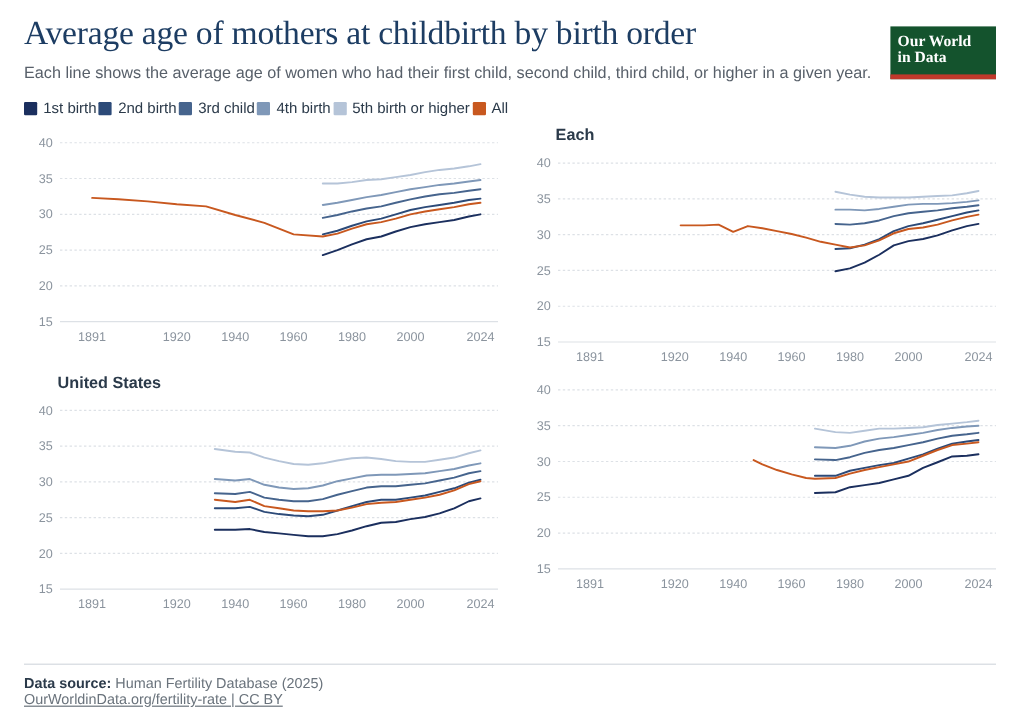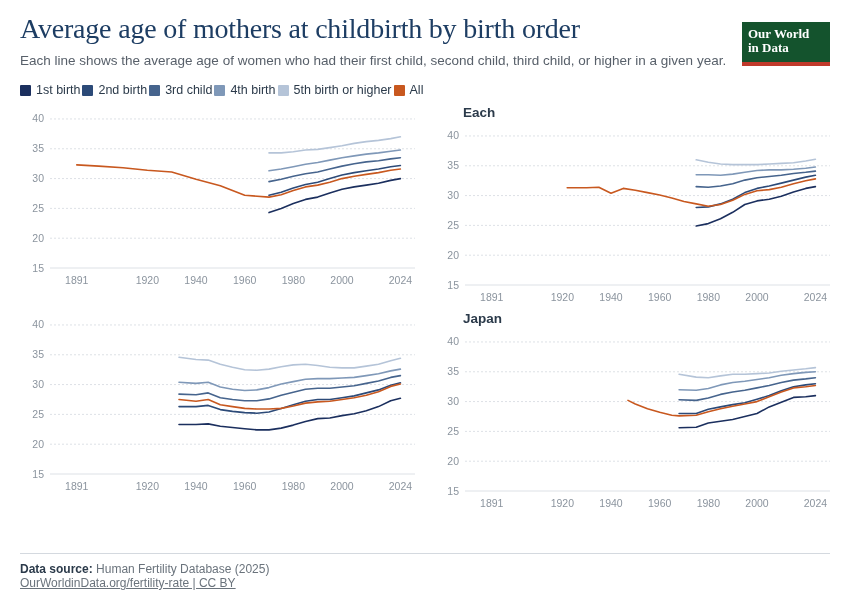--- a/index.html
+++ b/index.html
@@ -223,20 +223,21 @@
             <path d="M261.2 104.0 L273.3 101.6 L285.5 96.8 L297.7 90.3 L309.8 82.5 L322.0 78.9 L334.2 77.2 L346.3 74.2 L358.5 70.0 L370.7 66.4 L380.4 64.6" fill="none" stroke="#1b2f5e" stroke-width="1.6" stroke-linejoin="round" stroke-linecap="round"></path>
             <path d="M261.2 85.5 L273.3 84.9 L285.5 81.9 L297.7 77.2 L309.8 70.6 L322.0 66.4 L334.2 64.0 L346.3 61.1 L358.5 58.1 L370.7 55.1 L380.4 53.3" fill="none" stroke="#2c4a78" stroke-width="1.6" stroke-linejoin="round" stroke-linecap="round"></path>
             <path d="M261.2 64.6 L273.3 65.2 L285.5 64.0 L297.7 61.7 L309.8 58.1 L322.0 55.7 L334.2 54.5 L346.3 53.3 L358.5 51.5 L370.7 50.3 L380.4 49.1" fill="none" stroke="#46648d" stroke-width="1.6" stroke-linejoin="round" stroke-linecap="round"></path>
             <path d="M261.2 52.7 L273.3 52.7 L285.5 53.3 L297.7 52.1 L309.8 50.3 L322.0 48.5 L334.2 47.9 L346.3 47.9 L358.5 47.3 L370.7 46.2 L380.4 45.0" fill="none" stroke="#7f98b8" stroke-width="1.6" stroke-linejoin="round" stroke-linecap="round"></path>
             <path d="M261.2 37.8 L273.3 40.2 L285.5 42.0 L297.7 42.6 L309.8 42.6 L322.0 42.6 L334.2 42.0 L346.3 41.4 L358.5 40.8 L370.7 39.0 L380.4 37.2" fill="none" stroke="#b5c4d8" stroke-width="1.6" stroke-linejoin="round" stroke-linecap="round"></path>
             <path d="M132.2 65.8 L151.7 65.8 L163.8 65.2 L176.0 71.2 L188.2 66.4 L200.3 68.2 L212.5 70.6 L224.7 73.0 L236.8 76.0 L249.0 79.5 L261.2 81.9 L273.3 84.3 L285.5 82.5 L297.7 78.3 L309.8 72.4 L322.0 68.8 L334.2 67.6 L346.3 65.2 L358.5 61.7 L370.7 58.7 L380.4 56.9" fill="none" stroke="#c8581f" stroke-width="1.6" stroke-linejoin="round" stroke-linecap="round"></path>
           </svg>
         </div>
       </div>
       <div class="panel">
+        <div class="panel-title">United States</div>
         <div class="panel-plot">
           <svg width="405" height="185">
             <line x1="30" x2="395" y1="163" y2="163" stroke="#dde1e6" stroke-width="1" stroke-dasharray=""></line>
             <text x="24" y="166.5" text-anchor="end" class="axis-label">15</text>
             <line x1="30" x2="395" y1="133.19230769230768" y2="133.19230769230768" stroke="#dde1e6" stroke-width="1" stroke-dasharray="2,2"></line>
             <text x="24" y="136.69230769230768" text-anchor="end" class="axis-label">20</text>
             <line x1="30" x2="395" y1="103.38461538461539" y2="103.38461538461539" stroke="#dde1e6" stroke-width="1" stroke-dasharray="2,2"></line>
             <text x="24" y="106.88461538461539" text-anchor="end" class="axis-label">25</text>
             <line x1="30" x2="395" y1="73.57692307692308" y2="73.57692307692308" stroke="#dde1e6" stroke-width="1" stroke-dasharray="2,2"></line>
             <text x="24" y="77.07692307692308" text-anchor="end" class="axis-label">30</text>
@@ -254,21 +255,20 @@
             <path d="M159.0 113.5 L176.0 113.5 L188.2 112.9 L200.3 115.3 L212.5 116.5 L224.7 117.7 L236.8 118.9 L249.0 118.9 L261.2 117.1 L273.3 114.1 L285.5 110.5 L297.7 107.6 L309.8 107.0 L322.0 104.6 L334.2 102.8 L346.3 99.8 L358.5 95.6 L370.7 89.7 L380.4 87.3" fill="none" stroke="#1b2f5e" stroke-width="1.6" stroke-linejoin="round" stroke-linecap="round"></path>
             <path d="M159.0 95.6 L176.0 95.6 L188.2 94.4 L200.3 98.6 L212.5 100.4 L224.7 101.6 L236.8 102.2 L249.0 101.0 L261.2 97.4 L273.3 93.8 L285.5 90.3 L297.7 88.5 L309.8 88.5 L322.0 86.7 L334.2 84.9 L346.3 81.9 L358.5 78.9 L370.7 74.2 L380.4 71.8" fill="none" stroke="#2c4a78" stroke-width="1.6" stroke-linejoin="round" stroke-linecap="round"></path>
             <path d="M159.0 83.1 L176.0 83.7 L188.2 81.9 L200.3 86.7 L212.5 88.5 L224.7 89.7 L236.8 89.7 L249.0 87.9 L261.2 84.3 L273.3 81.3 L285.5 78.3 L297.7 77.2 L309.8 77.2 L322.0 76.0 L334.2 74.8 L346.3 72.4 L358.5 70.0 L370.7 66.4 L380.4 64.6" fill="none" stroke="#46648d" stroke-width="1.6" stroke-linejoin="round" stroke-linecap="round"></path>
             <path d="M159.0 71.2 L176.0 72.4 L188.2 71.2 L200.3 76.0 L212.5 78.3 L224.7 79.5 L236.8 78.9 L249.0 76.6 L261.2 73.0 L273.3 70.6 L285.5 68.2 L297.7 67.6 L309.8 67.6 L322.0 67.0 L334.2 66.4 L346.3 64.6 L358.5 62.8 L370.7 59.9 L380.4 58.1" fill="none" stroke="#7f98b8" stroke-width="1.6" stroke-linejoin="round" stroke-linecap="round"></path>
             <path d="M159.0 46.2 L176.0 48.5 L188.2 49.1 L200.3 53.3 L212.5 56.3 L224.7 58.7 L236.8 59.3 L249.0 58.1 L261.2 55.7 L273.3 53.9 L285.5 53.3 L297.7 54.5 L309.8 56.3 L322.0 56.9 L334.2 56.9 L346.3 55.1 L358.5 53.3 L370.7 49.7 L380.4 47.3" fill="none" stroke="#b5c4d8" stroke-width="1.6" stroke-linejoin="round" stroke-linecap="round"></path>
             <path d="M159.0 88.5 L176.0 90.3 L188.2 88.5 L200.3 93.8 L212.5 95.6 L224.7 97.4 L236.8 98.0 L249.0 98.0 L261.2 97.4 L273.3 95.0 L285.5 92.1 L297.7 90.9 L309.8 90.3 L322.0 88.5 L334.2 86.7 L346.3 84.3 L358.5 80.7 L370.7 75.4 L380.4 73.0" fill="none" stroke="#c8581f" stroke-width="1.6" stroke-linejoin="round" stroke-linecap="round"></path>
           </svg>
         </div>
       </div>
       <div class="panel">
-        <div class="panel-title">Japan</div>
         <div class="panel-plot">
           <svg width="405" height="185">
             <line x1="30" x2="395" y1="163" y2="163" stroke="#dde1e6" stroke-width="1" stroke-dasharray=""></line>
             <text x="24" y="166.5" text-anchor="end" class="axis-label">15</text>
             <line x1="30" x2="395" y1="133.19230769230768" y2="133.19230769230768" stroke="#dde1e6" stroke-width="1" stroke-dasharray="2,2"></line>
             <text x="24" y="136.69230769230768" text-anchor="end" class="axis-label">20</text>
             <line x1="30" x2="395" y1="103.38461538461539" y2="103.38461538461539" stroke="#dde1e6" stroke-width="1" stroke-dasharray="2,2"></line>
             <text x="24" y="106.88461538461539" text-anchor="end" class="axis-label">25</text>
             <line x1="30" x2="395" y1="73.57692307692308" y2="73.57692307692308" stroke="#dde1e6" stroke-width="1" stroke-dasharray="2,2"></line>
             <text x="24" y="77.07692307692308" text-anchor="end" class="axis-label">30</text>

